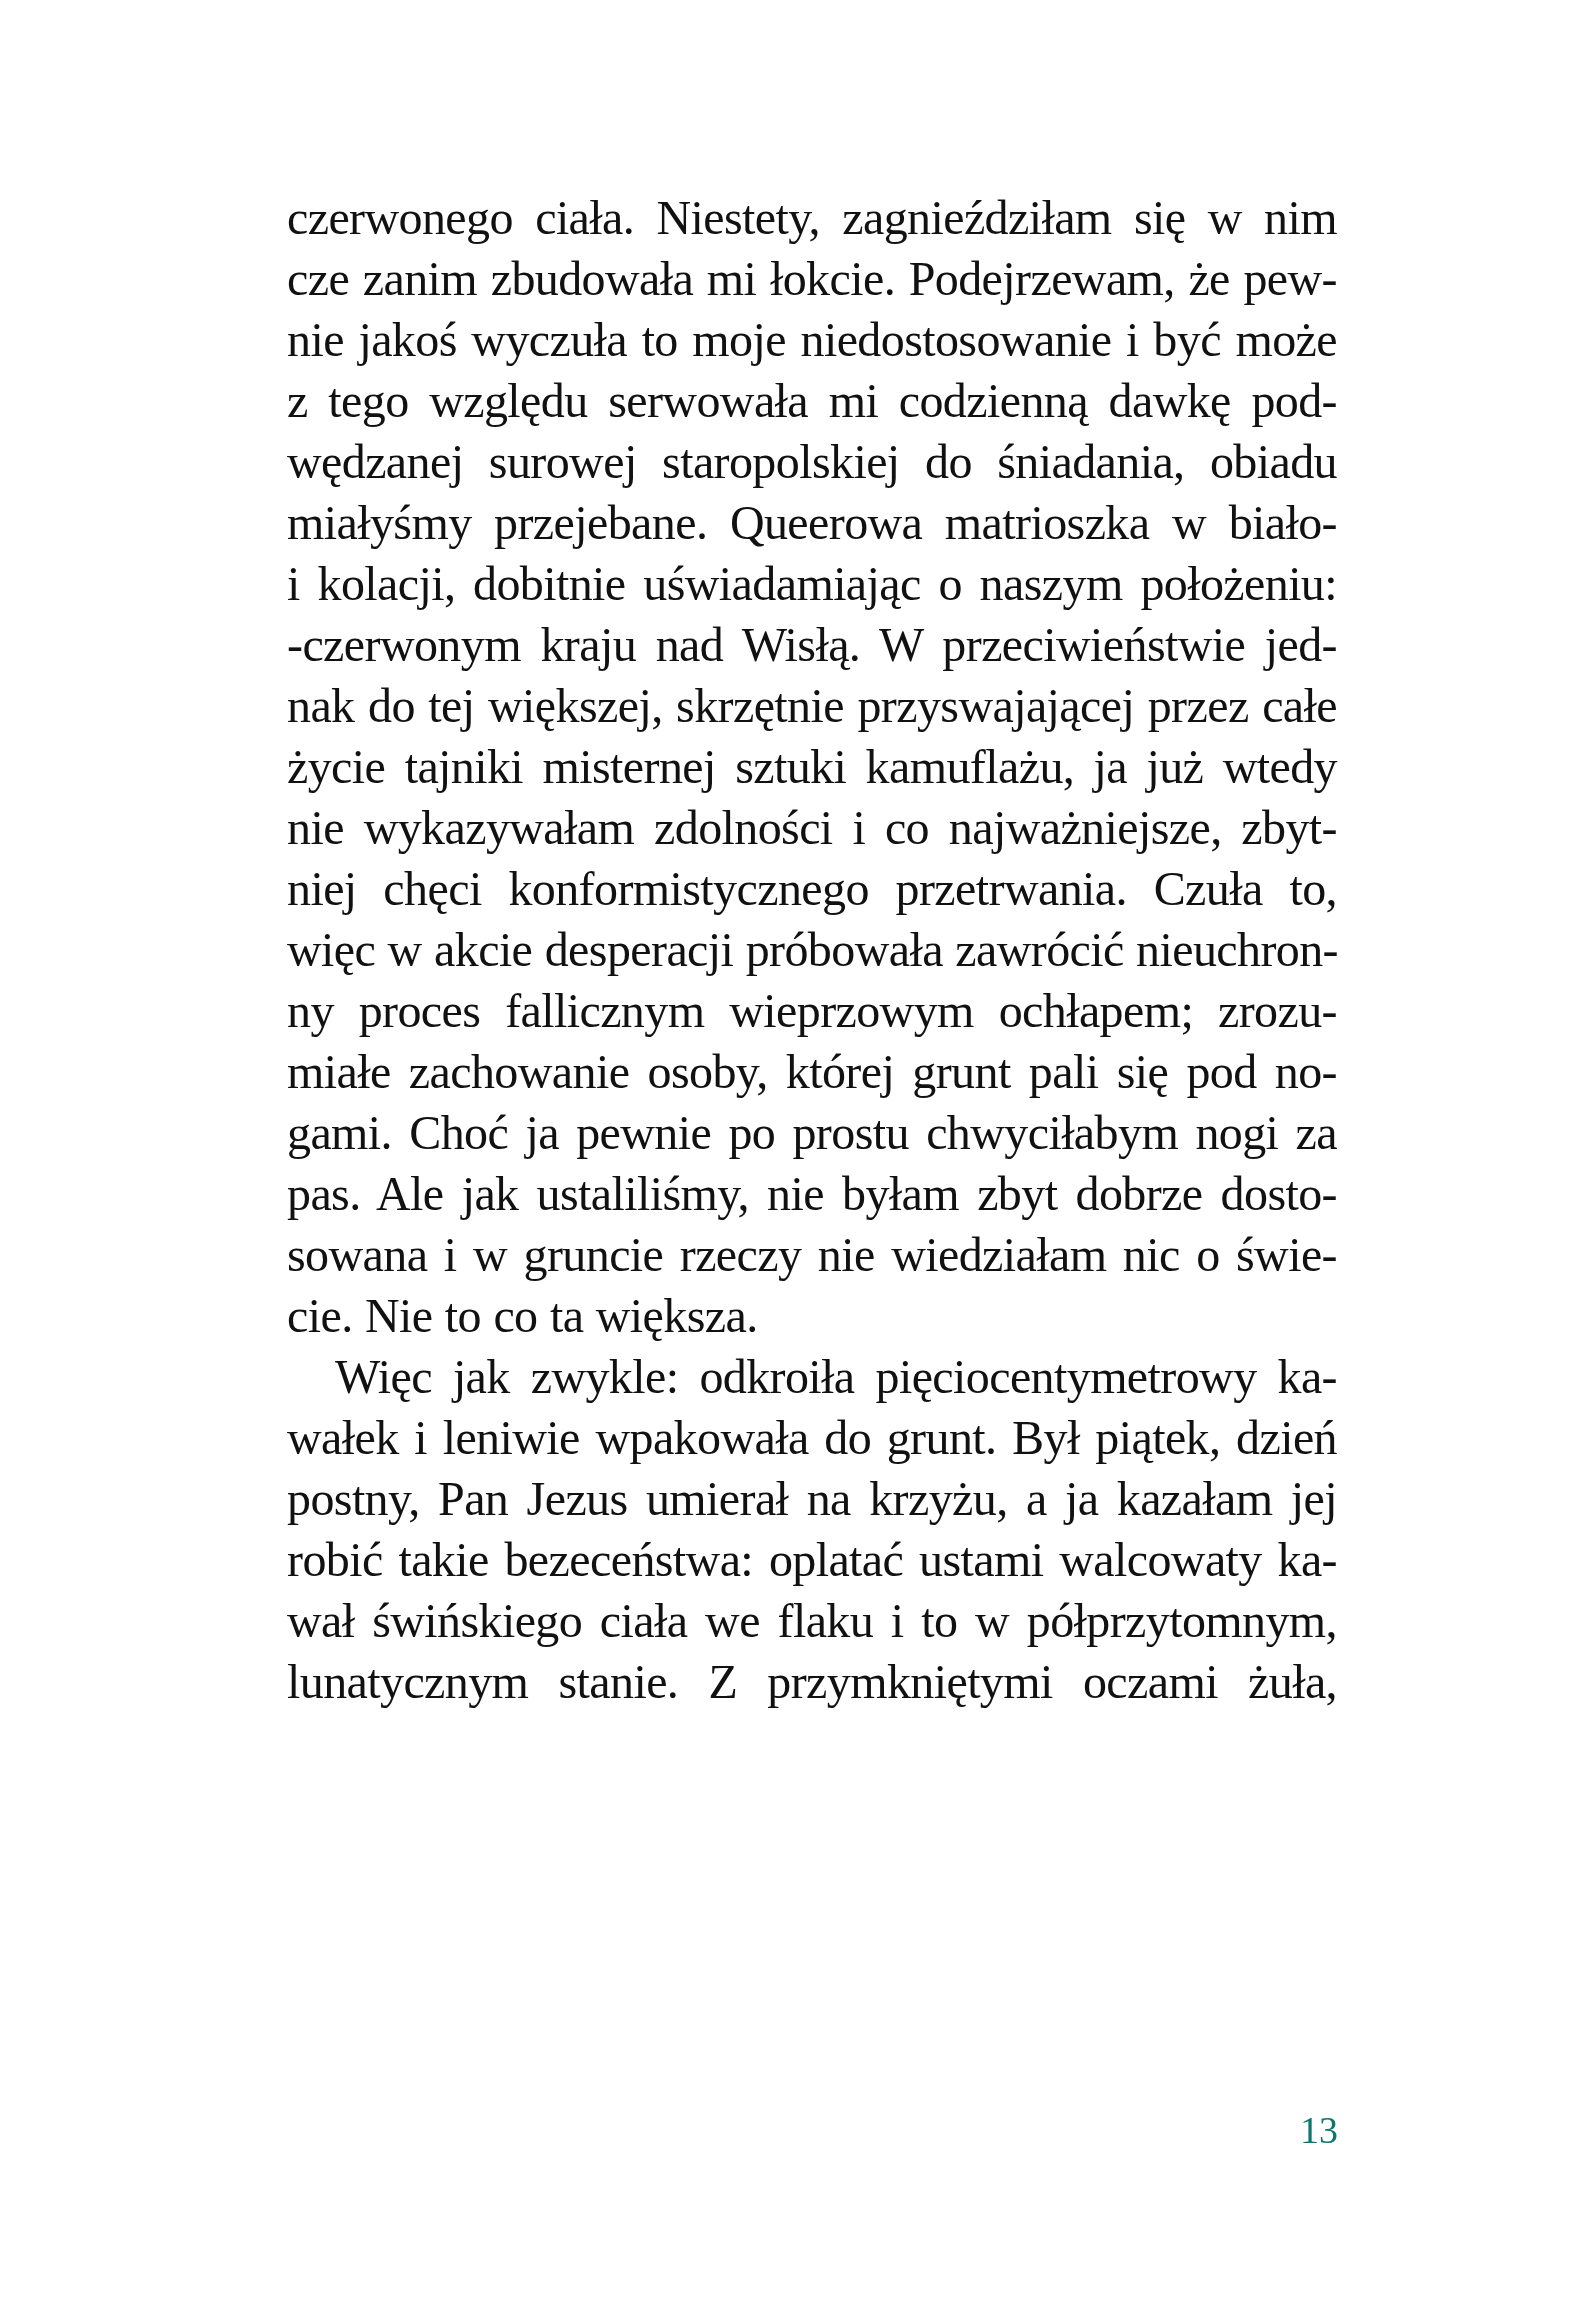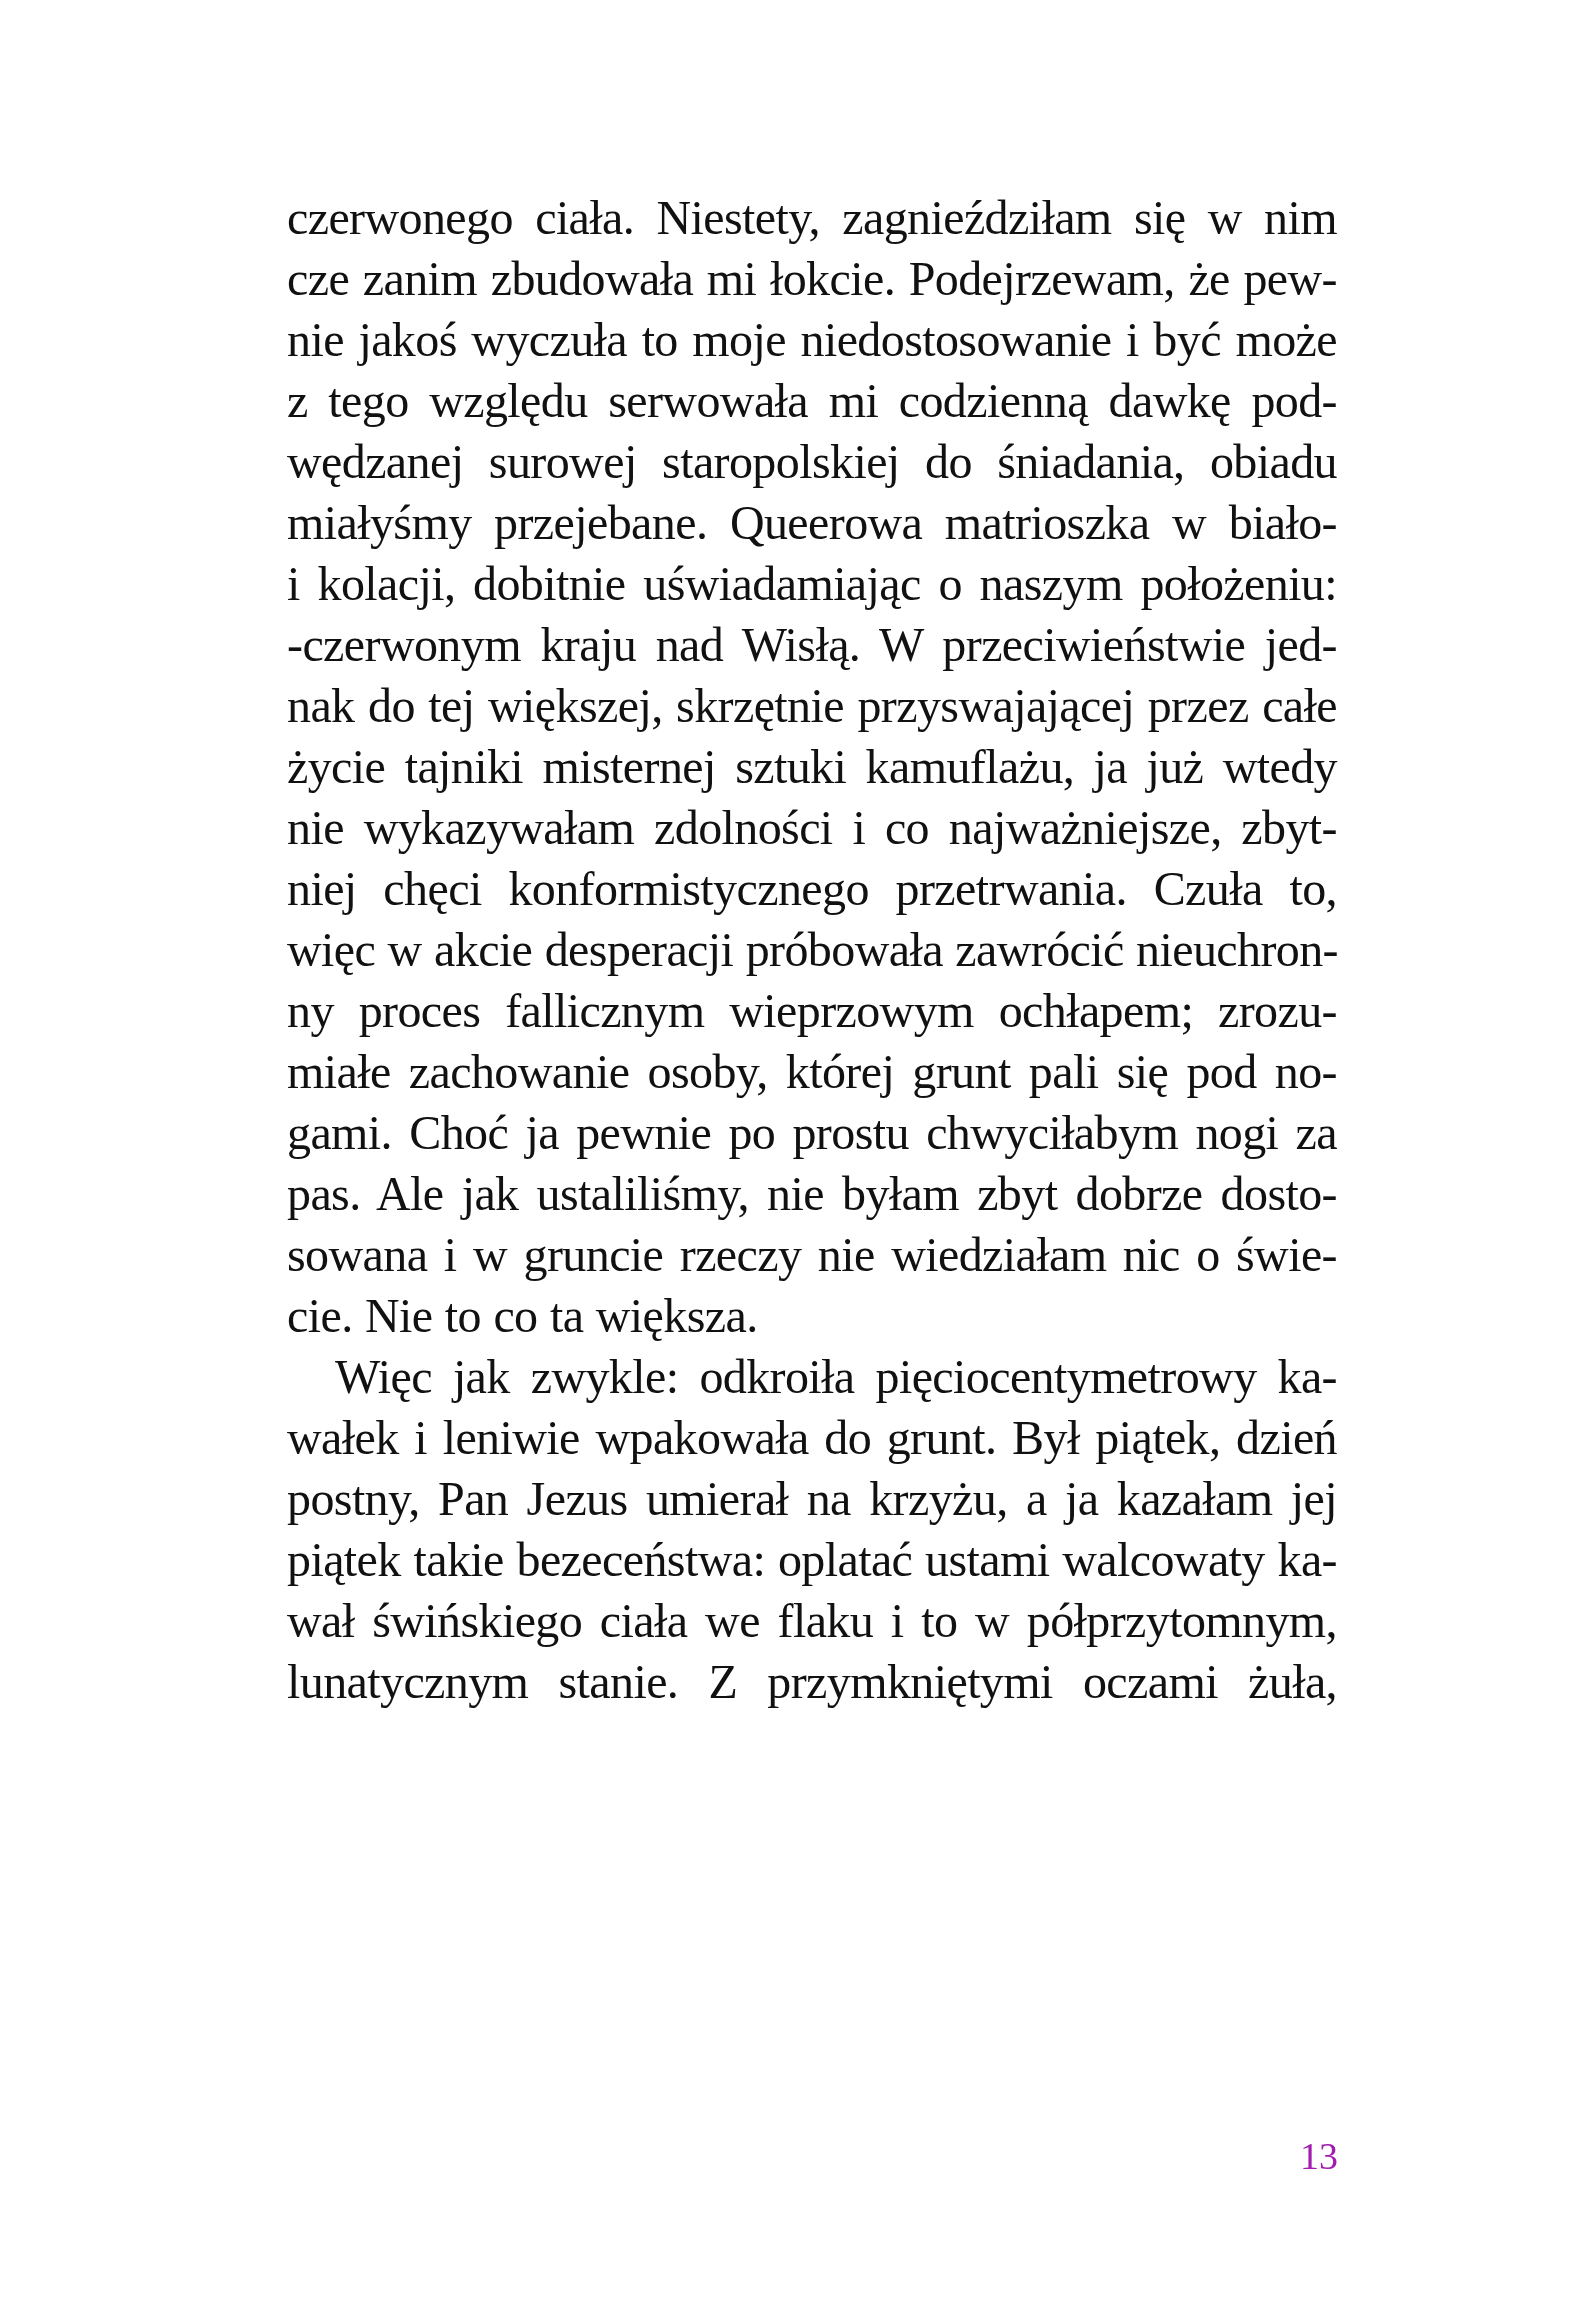--- a/index.html
+++ b/index.html
@@ -50,23 +50,22 @@
       white-space: normal;
     }
     .page-number {
       position: absolute;
       left: 1300px;
       top: 2107px;
       width: 38px;
       font-size: 38px;
       line-height: 46px;
       text-align: right;
-      color: #a21caf;
+      color: #0f766e;
       font-variant-numeric: oldstyle-nums;
-      margin-top: 26px;
     }
   </style>
 </head>
 <body>
 
 <div class="page">
   <div class="text-block">
 
     <div class="paragraph">
       <span class="line">czerwonego ciała. Niestety, zagnieździłam się w nim</span>
@@ -87,21 +86,21 @@
       <span class="line">gami. Choć ja pewnie po prostu chwyciłabym nogi za</span>
       <span class="line">pas. Ale jak ustaliliśmy, nie byłam zbyt dobrze dosto-</span>
       <span class="line">sowana i w gruncie rzeczy nie wiedziałam nic o świe-</span>
       <span class="line last">cie. Nie to co ta większa.</span>
     </div>
 
     <div class="paragraph">
       <span class="line indent">Więc jak zwykle: odkroiła pięciocentymetrowy ka-</span>
       <span class="line">wałek i leniwie wpakowała do grunt. Był piątek, dzień</span>
       <span class="line">postny, Pan Jezus umierał na krzyżu, a ja kazałam jej</span>
-      <span class="line">piątek takie bezeceństwa: oplatać ustami walcowaty ka-</span>
+      <span class="line">robić takie bezeceństwa: oplatać ustami walcowaty ka-</span>
       <span class="line">wał świńskiego ciała we flaku i to w półprzytomnym,</span>
       <span class="line">lunatycznym stanie. Z przymkniętymi oczami żuła,</span>
     </div>
 
   </div>
 
   <div class="page-number">13</div>
 </div>
 
 

